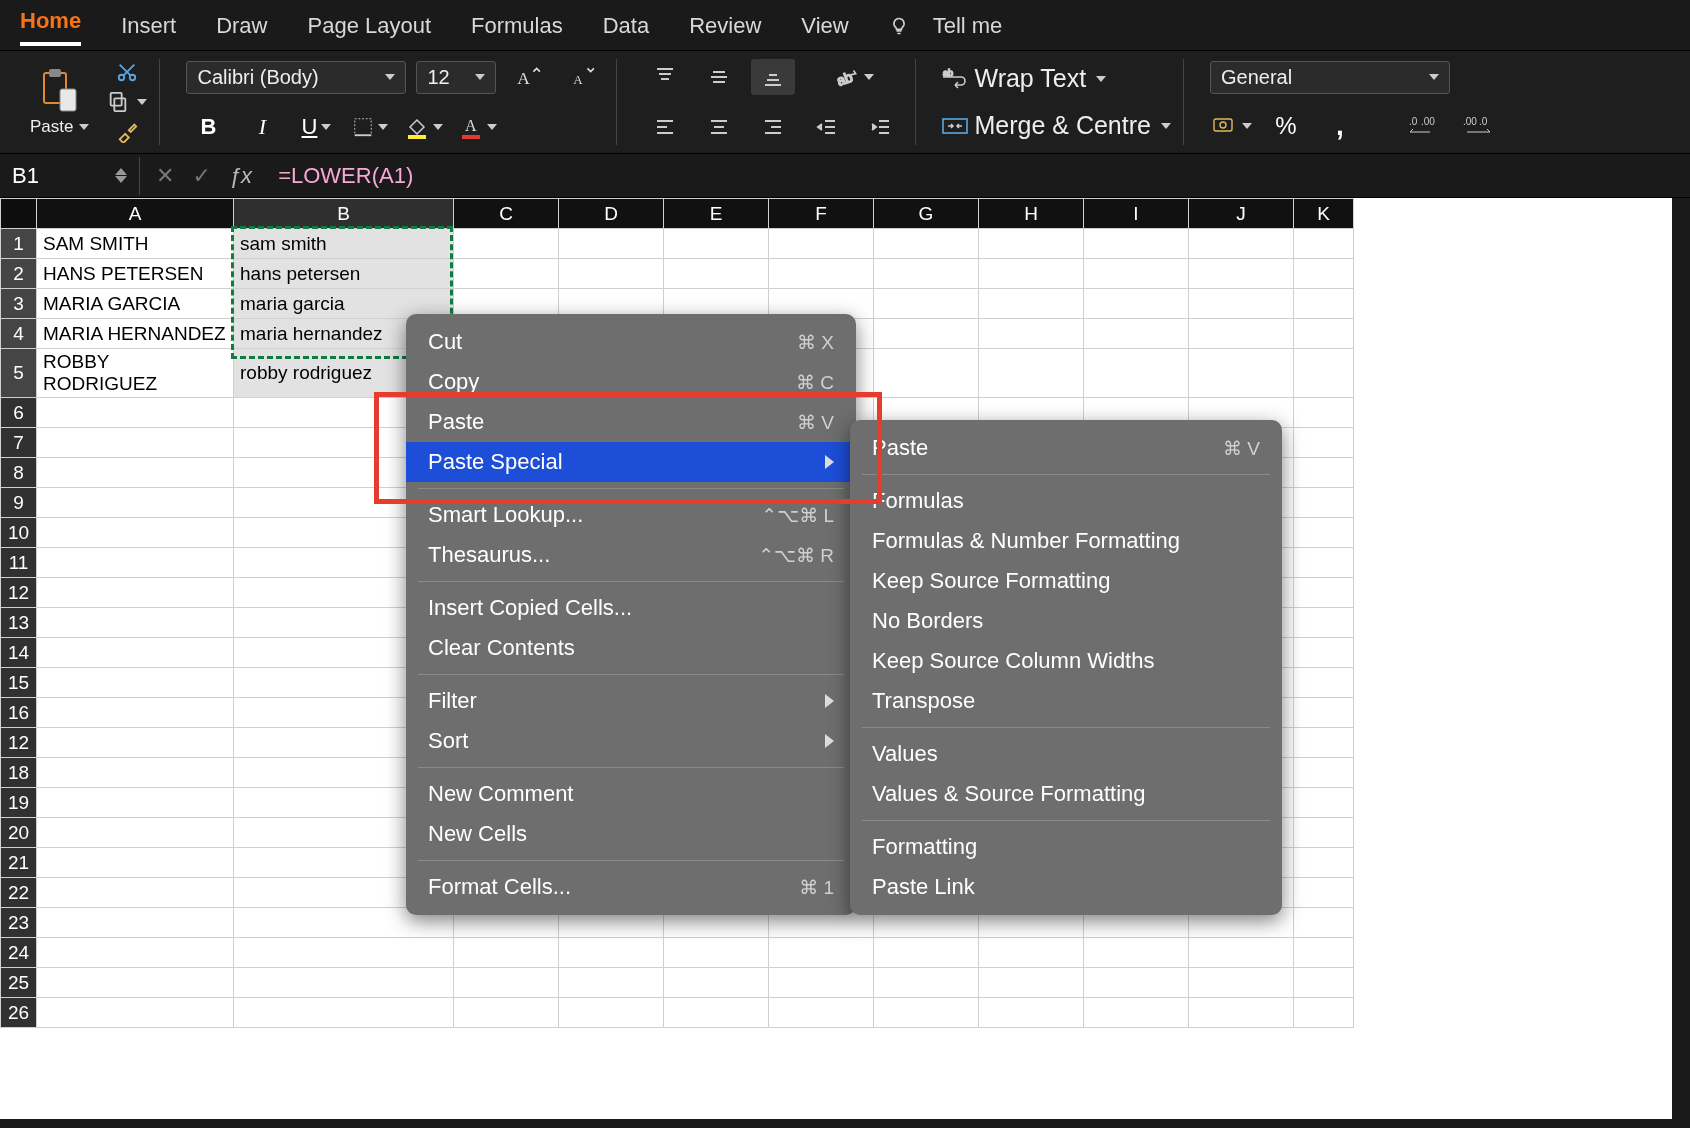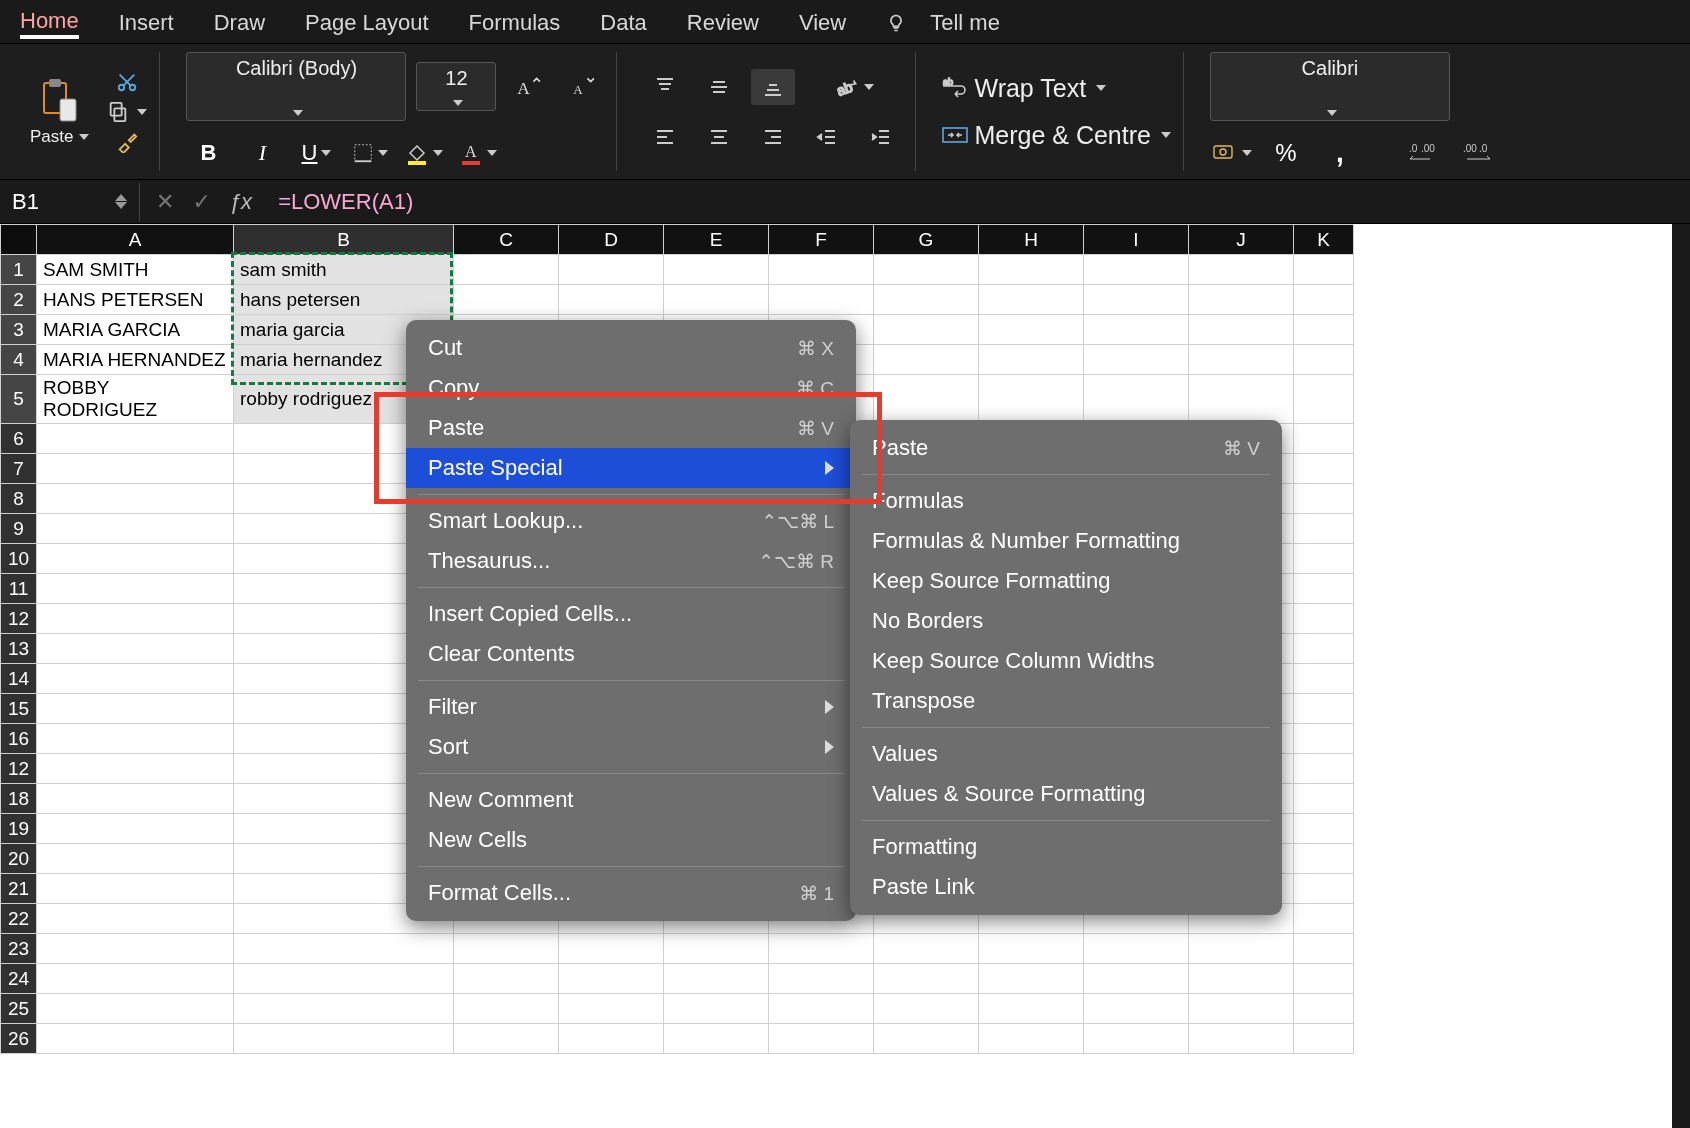--- a/index.html
+++ b/index.html
@@ -18,24 +18,24 @@
     align-items: center;
     gap: 40px;
     padding: 6px 20px 4px 20px;
     background: #1a1a1a;
     font-size: 22px;
     font-weight: 500;
     color: #d8d8d8;
   }
   .tab { cursor: pointer; padding: 2px 0; }
   .tab.active {
-    color: #fca5a5;
+    color: #f97316;
     border-bottom: 4px solid #fff;
-    padding-bottom: 1px;
-    font-weight: 400;
+    padding-bottom: 8px;
+    font-weight: 700;
   }
   .tellme { display:flex; align-items:center; gap:24px; }
   .bulb { width:20px; height:20px; }
   
   .ribbon {
     display: flex;
     align-items: stretch;
     background: #1e1e1e;
     border-top: 1px solid #000;
     border-bottom: 1px solid #000;
@@ -55,21 +55,21 @@
   .btn-lg {
     display:flex; flex-direction:column; align-items:center; gap:4px;
     padding:4px 8px; cursor:pointer;
   }
   .btn-lg .lbl { font-size:17px; color:#eee; }
   .caret {
     width:0;height:0;border-left:5px solid transparent;border-right:5px solid transparent;border-top:6px solid #ccc;display:inline-block;margin-left:4px;vertical-align:middle;
   }
   .sm-icon-box { display:flex; align-items:center; gap:4px; cursor:pointer; }
   .dd {
-    background:#2b2b2b;border:1px solid #555;color:#eee;font-size:20px;padding:4px 10px;display:flex;align-items:center;justify-content:space-between;gap:30px;border-radius:3px;cursor:pointer;flex-direction:column;
+    background:#2b2b2b;border:1px solid #555;color:#eee;font-size:20px;padding:4px 10px;display:flex;align-items:center;justify-content:space-between;gap:30px;border-radius:3px;cursor:pointer;
   }
   .dd.small{width:80px;gap:10px;}
   .toolbtn {
     width:44px;height:36px;display:flex;align-items:center;justify-content:center;cursor:pointer;border-radius:3px;
   }
   .toolbtn.sel{background:#3a3a3a;}
   .ribbon-label { font-size:25px;color:#eee;}
   .iconblk{display:inline-flex;align-items:center;gap:6px;cursor:pointer;}
   
   .formula-bar {
@@ -333,21 +333,21 @@
           </svg>
         <span class="ribbon-label">Merge &amp; Centre</span>
         <span class="caret"></span>
       </div>
     </div>
   </div>
 
   <div class="group" style="border-right:none;">
     <div class="vstack" style="align-items:flex-start;gap:14px;">
       <div class="dd" style="width:240px;">
-        <span>Calibri</span>
+        <span>General</span>
           <span class="caret"></span>
       </div>
       <div class="row">
         <span class="toolbtn">
             <svg width="26" height="22" viewBox="0 0 26 22" fill="none" stroke="#e0b85a" stroke-width="1.4">
               <rect x="2" y="4" width="18" height="12" rx="2"></rect>
               <circle cx="11" cy="10" r="3"></circle>
             </svg>
             <span class="caret"></span>
           </span>
@@ -789,21 +789,21 @@
           <td class="cell"></td>
           <td class="cell"></td>
           <td class="cell"></td>
         </tr>
       </tbody>
     </table>
   <div class="marquee" id="marquee" style="left: 231px; top: 28px; width: 222px; height: 133px;"></div>
   <div class="vscroll"></div>
 </div>
 
-<div class="ctx" id="ctx-main" style="left:406px;top:314px;width:450px;margin-top:6px;">
+<div class="ctx" id="ctx-main" style="left:406px;top:314px;width:450px;">
   <div class="ctx-item">
       <span>Cut</span>
       <span class="ctx-short">⌘ X</span>
     </div>
   <div class="ctx-item">
       <span>Copy</span>
       <span class="ctx-short">⌘ C</span>
     </div>
   <div class="ctx-item">
       <span>Paste</span>

